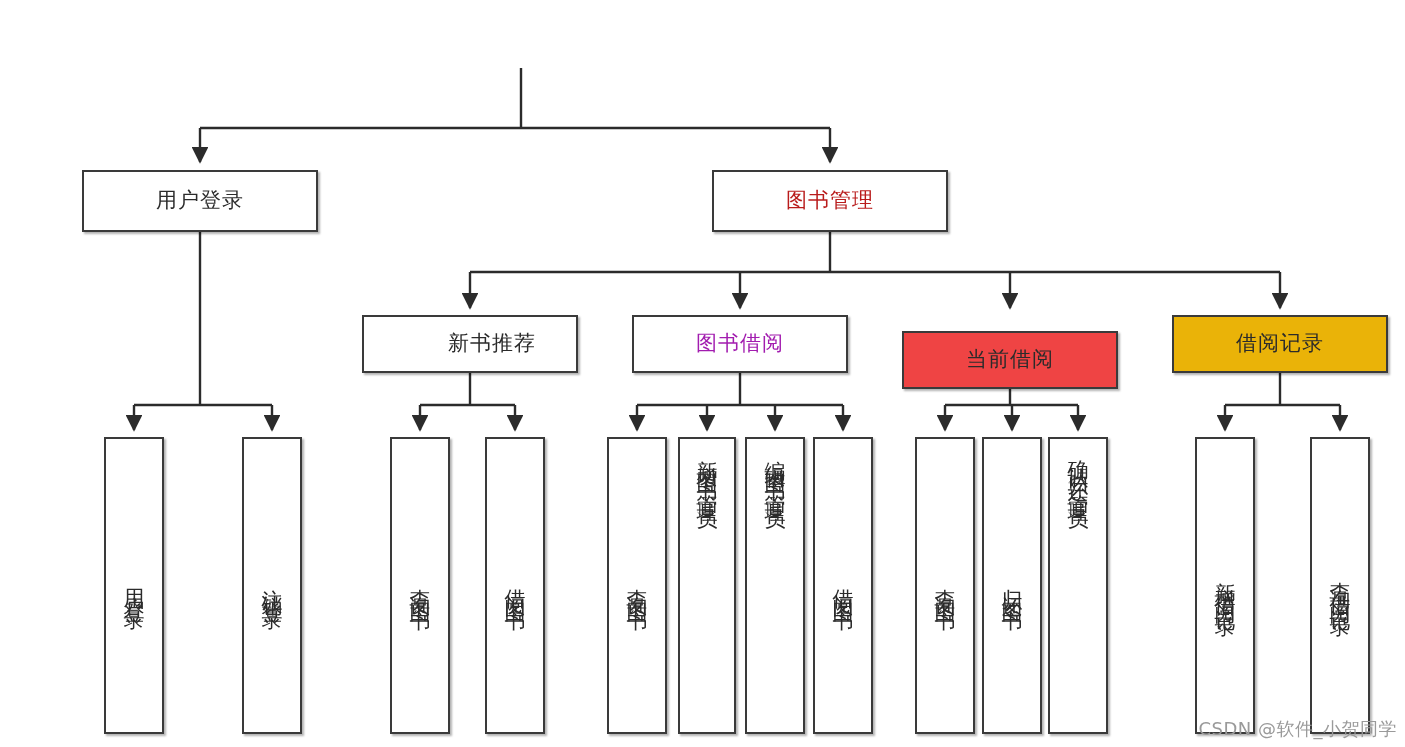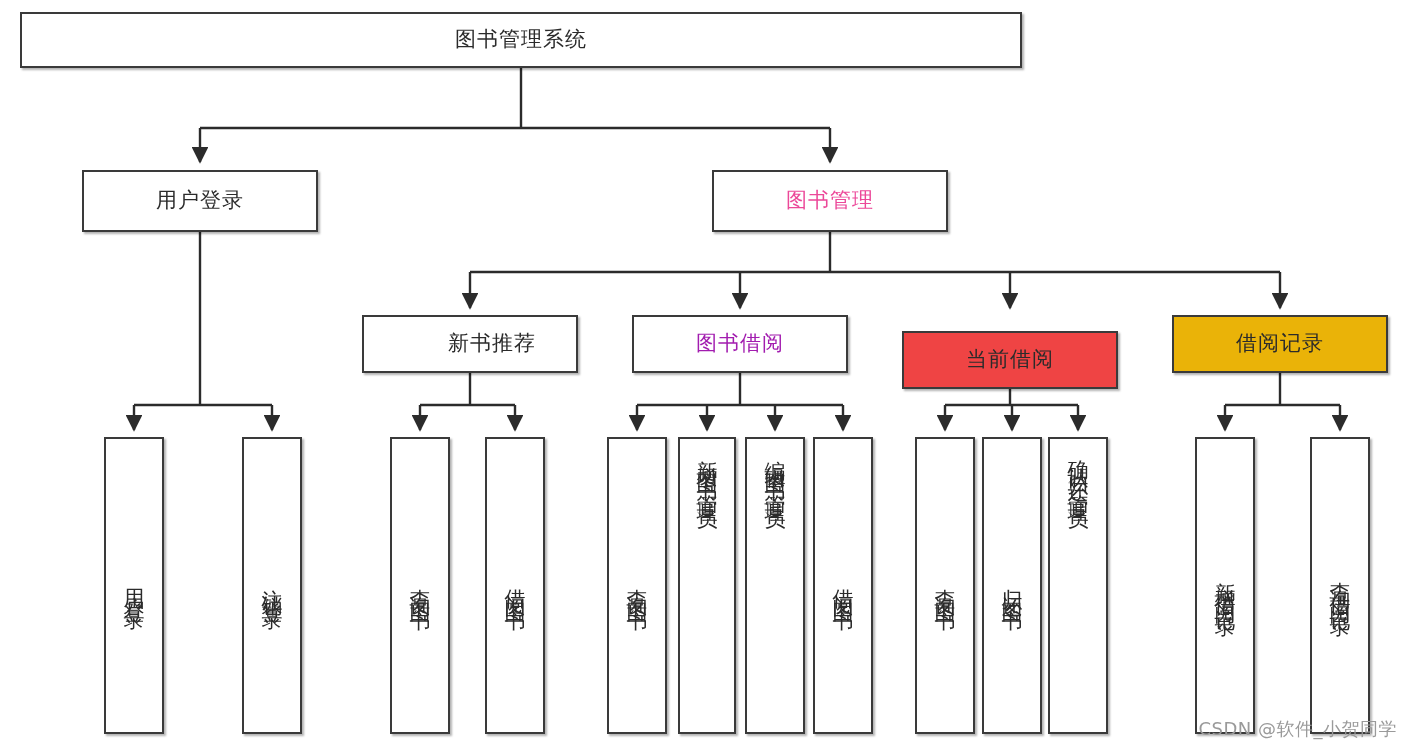--- a/index.html
+++ b/index.html
@@ -112,24 +112,23 @@
       <path d="M 1012 405 L 1012 430" marker-end="url(#arrow)"></path>
       <path d="M 1078 405 L 1078 430" marker-end="url(#arrow)"></path>
 
       <path d="M 1280 373 L 1280 405"></path>
       <path d="M 1225 405 L 1340 405"></path>
       <path d="M 1225 405 L 1225 430" marker-end="url(#arrow)"></path>
       <path d="M 1340 405 L 1340 430" marker-end="url(#arrow)"></path>
     </g>
   </svg>
 
-  <div class="node h" id="n-root" style="left: 20px; top: 12px; width: 1002px; height: 56px; border-color: rgb(58, 58, 58); background: rgb(255, 255, 255); color: rgb(43, 43, 43);">图书管理系统</div>
 
   <div class="node h" id="n-l1-0" style="left: 82px; top: 170px; width: 236px; height: 62px; border-color: rgb(58, 58, 58); background: rgb(255, 255, 255); color: rgb(43, 43, 43);">用户登录</div>
-  <div class="node h" id="n-l1-1" style="left: 712px; top: 170px; width: 236px; height: 62px; border-color: rgb(58, 58, 58); background: rgb(255, 255, 255); color: #ec4899;">图书管理</div>
+  <div class="node h" id="n-l1-1" style="left: 712px; top: 170px; width: 236px; height: 62px; border-color: rgb(58, 58, 58); background: rgb(255, 255, 255); color: #b91c1c;">图书管理</div>
 
   <div class="node h" id="n-l2-0" style="left: 362px; top: 315px; width: 216px; height: 58px; border-color: rgb(58, 58, 58); background: rgb(255, 255, 255); color: rgb(43, 43, 43); padding-left: 44px;">新书推荐</div>
   <div class="node h" id="n-l2-1" style="left: 632px; top: 315px; width: 216px; height: 58px; border-color: rgb(58, 58, 58); background: rgb(255, 255, 255); color: #a21caf;">图书借阅</div>
   <div class="node h" id="n-l2-2" style="left: 902px; top: 331px; width: 216px; height: 58px; border-color: rgb(58, 58, 58); background: #ef4444; color: rgb(43, 43, 43);">当前借阅</div>
   <div class="node h" id="n-l2-3" style="left: 1172px; top: 315px; width: 216px; height: 58px; border-color: rgb(58, 58, 58); background: #eab308; color: rgb(43, 43, 43);">借阅记录</div>
 
   <div class="node v" id="n-lf-0" style="left: 104px; top: 437px; width: 60px; height: 297px; border-color: rgb(58, 58, 58); background: rgb(255, 255, 255); color: rgb(43, 43, 43);">用户登录</div>
   <div class="node v" id="n-lf-1" style="left: 242px; top: 437px; width: 60px; height: 297px; border-color: rgb(58, 58, 58); background: rgb(255, 255, 255); color: rgb(43, 43, 43);">注销登录</div>
   <div class="node v" id="n-lf-2" style="left: 390px; top: 437px; width: 60px; height: 297px; border-color: rgb(58, 58, 58); background: rgb(255, 255, 255); color: rgb(43, 43, 43);">查询图书</div>
   <div class="node v" id="n-lf-3" style="left: 485px; top: 437px; width: 60px; height: 297px; border-color: rgb(58, 58, 58); background: rgb(255, 255, 255); color: rgb(43, 43, 43);">借阅图书</div>

